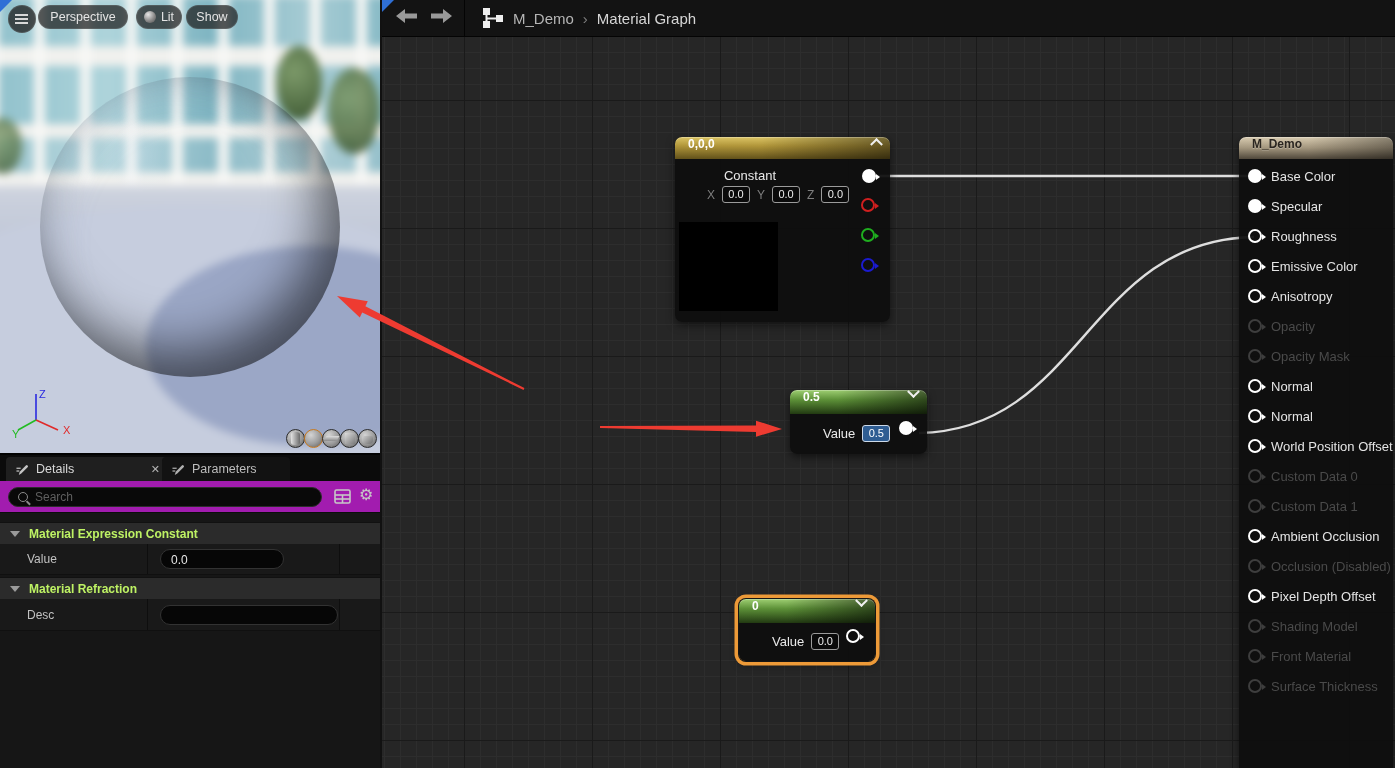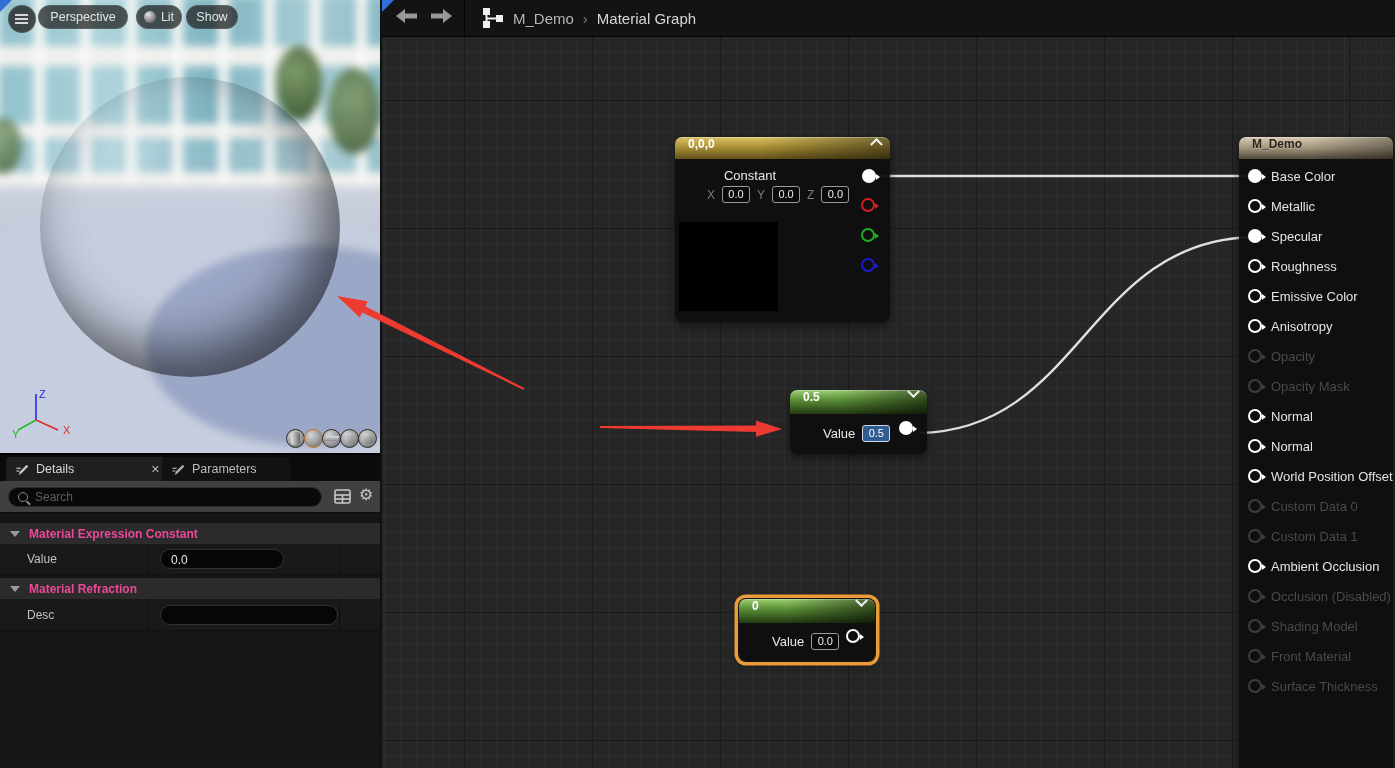--- a/index.html
+++ b/index.html
@@ -47,28 +47,28 @@
   .mesh.tea::after{content:"";position:absolute;left:3px;top:6px;width:11px;height:8px;border-radius:2px 2px 4px 4px;background:linear-gradient(135deg,#d0d0d0,#6f6f6f);}
 
   
   .details{position:absolute;left:0;top:455px;width:380px;height:313px;background:#161616;}
   .tabbar{position:absolute;left:0;top:0;right:0;height:26px;background:#0b0b0b;}
   .tab{position:absolute;top:2px;height:24px;display:flex;align-items:center;gap:7px;font-size:12.5px;color:#d9d9d9;
        padding:0 10px;border-radius:4px 4px 0 0;box-sizing:border-box;}
   .tab.active{left:6px;width:164px;background:#1f1f1f;}
   .tab.inactive{left:162px;width:128px;background:#121212;color:#bdbdbd;}
   .tab .x{margin-left:auto;color:#b5b5b5;font-size:11px;}
-  .searchrow{position:absolute;left:0;top:26px;right:0;height:31px;background:#404040;border-bottom:1px solid #0d0d0d;}
+  .searchrow{position:absolute;left:0;top:26px;right:0;height:31px;background:#a21caf;border-bottom:1px solid #0d0d0d;}
   .searchbox{position:absolute;left:8px;top:6px;width:314px;height:20px;border-radius:11px;background:#090909;border:1px solid #2c2c2c;
              display:flex;align-items:center;gap:7px;padding:0 9px;box-sizing:border-box;color:#5f5f5f;font-size:12px;}
   .mag{width:8px;height:8px;border:1.5px solid #8a8a8a;border-radius:50%;position:relative;flex:0 0 auto;}
   .mag::after{content:"";position:absolute;width:5px;height:1.5px;background:#8a8a8a;transform:rotate(45deg);left:7px;top:9px;}
   .sr-ico{position:absolute;top:7px;color:#c7c7c7;}
   .sec-h{position:absolute;left:0;right:0;height:21px;background:#2b2b2b;display:flex;align-items:center;gap:9px;padding-left:10px;
-         font-size:12px;font-weight:bold;color:#ec4899;border-top:1px solid #111;border-bottom:1px solid #111;}
+         font-size:12px;font-weight:bold;color:#bef264;border-top:1px solid #111;border-bottom:1px solid #111;}
   .tri{width:0;height:0;border-left:5px solid transparent;border-right:5px solid transparent;border-top:6px solid #9a9a9a;}
   .prow{position:absolute;left:0;right:0;background:#191919;display:flex;align-items:center;border-bottom:1px solid #101010;}
   .prow .plabel{width:148px;padding-left:27px;box-sizing:border-box;font-size:12px;color:#c2c2c2;border-right:1px solid #0e0e0e;align-self:stretch;display:flex;align-items:center;}
   .pinput{height:20px;border-radius:10px;background:#060606;border:1px solid #323232;color:#e6e6e6;font-size:12px;line-height:20px;padding:0 10px;box-sizing:border-box;margin-left:12px;}
   .prow .endsep{margin-left:auto;align-self:stretch;width:40px;border-left:1px solid #0e0e0e;}
 
   
   .graph{position:absolute;left:382px;top:0;width:1013px;height:768px;overflow:hidden;background:#262626;}
   .grid{position:absolute;inset:0;
      background-image:
@@ -292,24 +292,20 @@
       <div class="nhead h-tan">
         <span>M_Demo</span>
       </div>
       <div class="mrows">
 
           <div class="mrow">
             <span class="pin filled"></span>
             <span class="mlabel">Base Color</span>
           </div>
 
-          <div class="mrow">
-            <span class="pin"></span>
-            <span class="mlabel">Metallic</span>
-          </div>
 
           <div class="mrow">
             <span class="pin filled"></span>
             <span class="mlabel">Specular</span>
           </div>
 
           <div class="mrow">
             <span class="pin"></span>
             <span class="mlabel">Roughness</span>
           </div>
@@ -363,20 +359,24 @@
           <div class="mrow">
             <span class="pin"></span>
             <span class="mlabel">Ambient Occlusion</span>
           </div>
 
           <div class="mrow">
             <span class="pin pin-disabled"></span>
             <span class="mlabel dim">Occlusion (Disabled)</span>
           </div>
 
+          <div class="mrow">
+            <span class="pin"></span>
+            <span class="mlabel">Pixel Depth Offset</span>
+          </div>
 
           <div class="mrow">
             <span class="pin pin-disabled"></span>
             <span class="mlabel dim">Shading Model</span>
           </div>
 
           <div class="mrow">
             <span class="pin pin-disabled"></span>
             <span class="mlabel dim">Front Material</span>
           </div>

